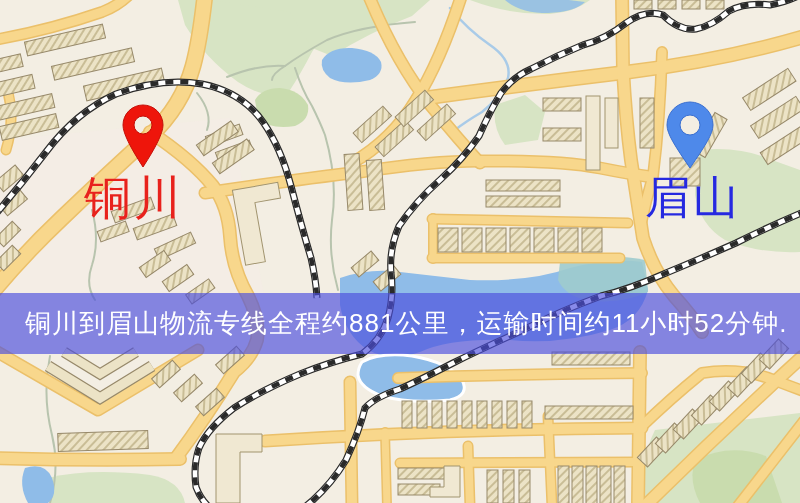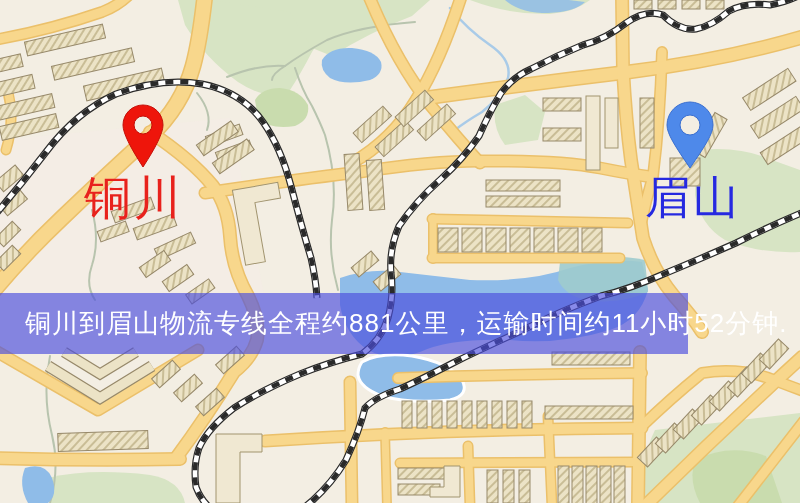--- a/index.html
+++ b/index.html
@@ -29,21 +29,21 @@
   .pin-dest{fill:var(--destination-pin-color,#4e89ea);stroke:#3a6fd0;stroke-width:1;}
 
   .place-label{
     position:absolute;letter-spacing:3px;font-weight:500;line-height:1;
     text-shadow:0 0 1px rgba(255,255,255,.3);white-space:nowrap;user-select:none;
   }
   .origin-label{left:84px;top:174px;font-size:47px;color:var(--origin-label-color,#e8221c);}
   .dest-label{left:645px;top:176px;font-size:45px;color:var(--destination-label-color,#2629e0);font-family:Liberation Serif, serif;}
 
   .banner{
-    position:absolute;left:0;top:293px;width:688px;height:61px;
+    position:absolute;left:0;top:293px;width:800px;height:61px;
     background:var(--banner-bg,rgba(74,78,222,0.66));
   }
   .banner span{
     display:block;padding-left:25px;line-height:61px;font-size:26px;
     color:var(--banner-text-color,#ffffff);white-space:nowrap;letter-spacing:1px;
   }
 </style>
 </head>
 <body>
 

